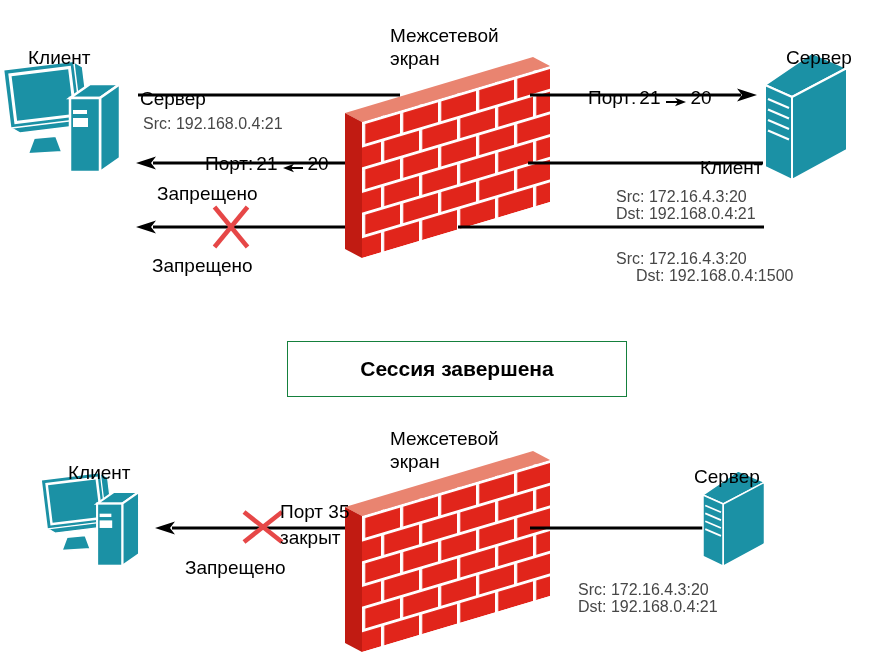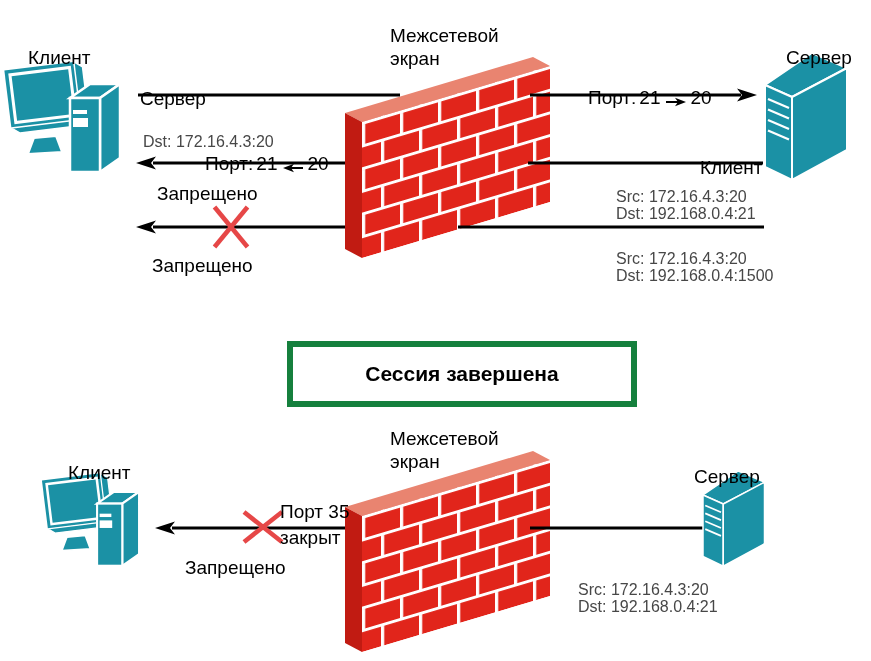--- a/index.html
+++ b/index.html
@@ -5,21 +5,21 @@
   html,body{margin:0;padding:0;background:#fff;}
   #stage{position:relative;width:871px;height:661px;background:#fff;overflow:hidden;
          font-family:"Liberation Sans",sans-serif;color:#000;}
   #gfx{position:absolute;left:0;top:0;}
   .label{position:absolute;white-space:nowrap;font-size:19px;line-height:21px;margin-top:16px;}
   .muted{font-size:16px;line-height:18px;color:#474747;}
   .b{font-weight:normal;}
   .port{display:inline-flex;align-items:flex-end;gap:3px;}
   .port svg{display:block;margin:0 2px;}
   #session-box{position:absolute;left:287px;top:341px;width:338px;height:54px;
-    border:6px solid #15803d;display:flex;align-items:center;justify-content:center;
+    border:1px solid #15803d;display:flex;align-items:center;justify-content:center;
     font-size:21px;font-weight:bold;}
 </style>
 </head>
 <body>
 
 <div id="stage">
 
 <svg id="gfx" width="871" height="661" viewBox="0 0 871 661">
   <defs>
     <pattern id="bricks" width="38" height="45.34" patternUnits="userSpaceOnUse">
@@ -105,21 +105,21 @@
     <line x1="282" y1="512" x2="244" y2="542"></line>
   </g>
 </svg>
 
 <div class="label" style="left:28px;top:31px">Клиент</div>
 <div class="label" style="left:390px;top:9px">Межсетевой</div>
 <div class="label" style="left:390px;top:32px">экран</div>
 <div class="label" style="left:786px;top:31px">Сервер</div>
 
 <div class="label" style="left:140px;top:72px">Сервер</div>
-<div class="label muted" style="left:143px;top:117px">Dst: 172.16.4.3:20</div>
+<div class="label muted" style="left:143px;top:99px">Src: 192.168.0.4:21</div>
 
 <div class="label port" style="left:588px;top:71px">
   <span>Порт:</span>
   <span class="b">21</span>
   <svg width="20" height="12" viewBox="0 0 20 12">
     <line x1="0" y1="6" x2="13" y2="6" stroke="#000" stroke-width="2"></line>
     <polygon points="20,6 9,1.8 12,6 9,10.2" fill="#000"></polygon>
   </svg>
   <span class="b">20</span>
 </div>
@@ -135,21 +135,21 @@
 </div>
 
 <div class="label" style="left:157px;top:167px">Запрещено</div>
 <div class="label" style="left:152px;top:239px">Запрещено</div>
 
 <div class="label" style="left:700px;top:141px">Клиент</div>
 <div class="label muted" style="left:616px;top:172px">Src: 172.16.4.3:20</div>
 <div class="label muted" style="left:616px;top:189px">Dst: 192.168.0.4:21</div>
 
 <div class="label muted" style="left:616px;top:234px">Src: 172.16.4.3:20</div>
-<div class="label muted" style="left:616px;top:251px">Dst: 192.168.0.4:1500</div>
+<div class="label muted" style="left:636px;top:251px">Dst: 192.168.0.4:1500</div>
 
 <div id="session-box">
   <span>Сессия завершена</span>
 </div>
 
 <div class="label" style="left:390px;top:412px">Межсетевой</div>
 <div class="label" style="left:390px;top:435px">экран</div>
 <div class="label" style="left:68px;top:446px">Клиент</div>
 <div class="label" style="left:694px;top:450px">Сервер</div>
 

